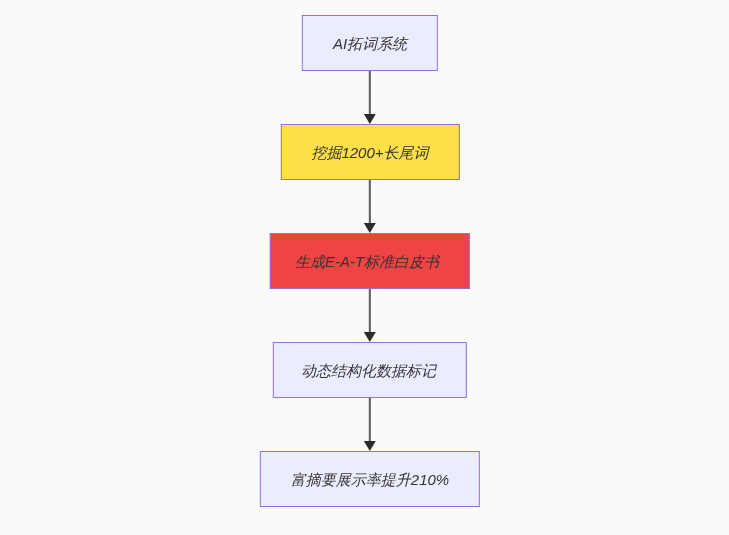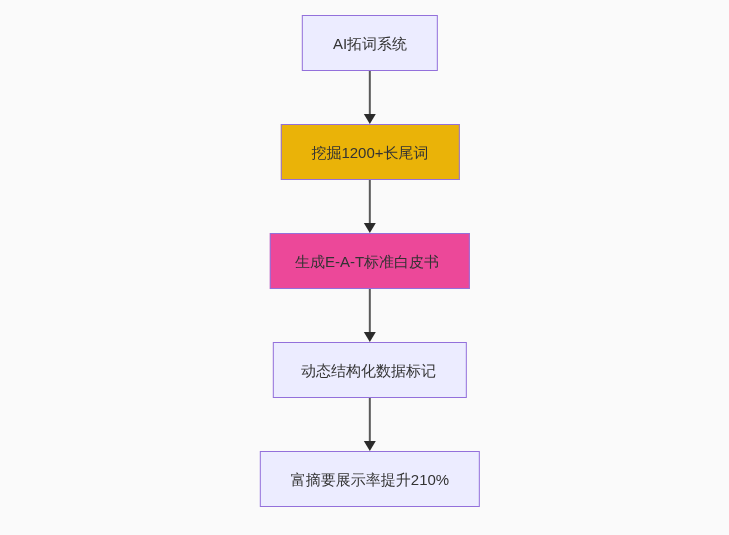--- a/index.html
+++ b/index.html
@@ -6,20 +6,21 @@
   html, body { width: 729px; height: 535px; overflow: hidden; }
   body {
     font-family: "Liberation Sans", "DejaVu Sans", sans-serif;
     background: #fafafa;
   }
   .canvas {
     position: relative;
     width: 729px;
     height: 535px;
     background: #fafafa;
+    font-style: italic;
   }
   .flow-column {
     position: absolute;
     left: 370px;
     top: 15px;
     transform: translateX(-50%);
     display: flex;
     flex-direction: column;
     align-items: center;
   }
@@ -65,30 +66,30 @@
   <div class="flow-column" id="flow-column">
   <div class="node" style="background: rgb(236, 236, 255); border-color: rgb(147, 112, 219);">
     <span class="node-label" style="color: rgb(51, 51, 51);">AI拓词系统</span>
   </div>
 
   <div class="arrow">
     <div class="arrow-line"></div>
     <div class="arrow-head"></div>
   </div>
 
-  <div class="node" style="background: #eab308; border-color: rgb(147, 112, 219);">
+  <div class="node" style="background: #fde047; border-color: rgb(147, 112, 219);">
     <span class="node-label" style="color: rgb(51, 51, 51);">挖掘1200+长尾词</span>
   </div>
 
   <div class="arrow">
     <div class="arrow-line"></div>
     <div class="arrow-head"></div>
   </div>
 
-  <div class="node" style="background: #ec4899; border-color: rgb(147, 112, 219); padding-left: 24px;">
+  <div class="node" style="background: #ef4444; border-color: rgb(147, 112, 219); padding-left: 24px;">
     <span class="node-label" style="color: rgb(51, 51, 51);">生成E-A-T标准白皮书</span>
   </div>
 
   <div class="arrow">
     <div class="arrow-line"></div>
     <div class="arrow-head"></div>
   </div>
 
   <div class="node" style="background: rgb(236, 236, 255); border-color: rgb(147, 112, 219); padding-left: 27px;">
     <span class="node-label" style="color: rgb(51, 51, 51);">动态结构化数据标记</span>

